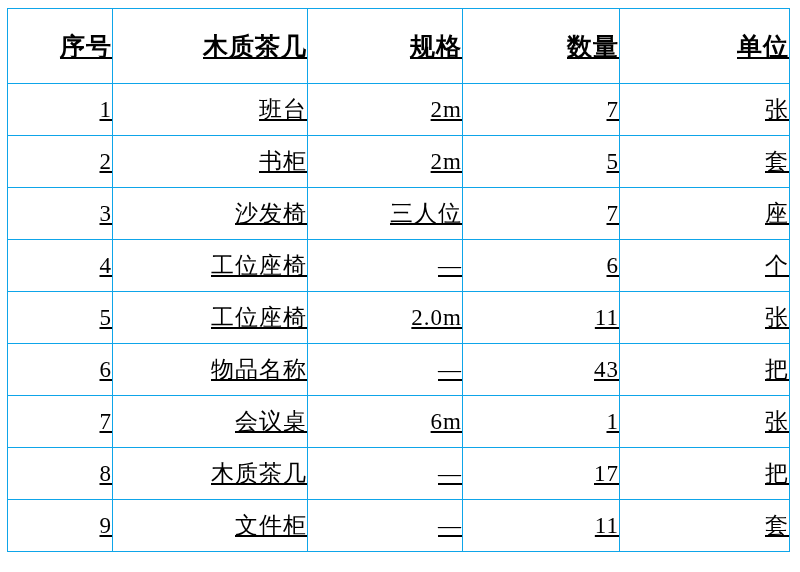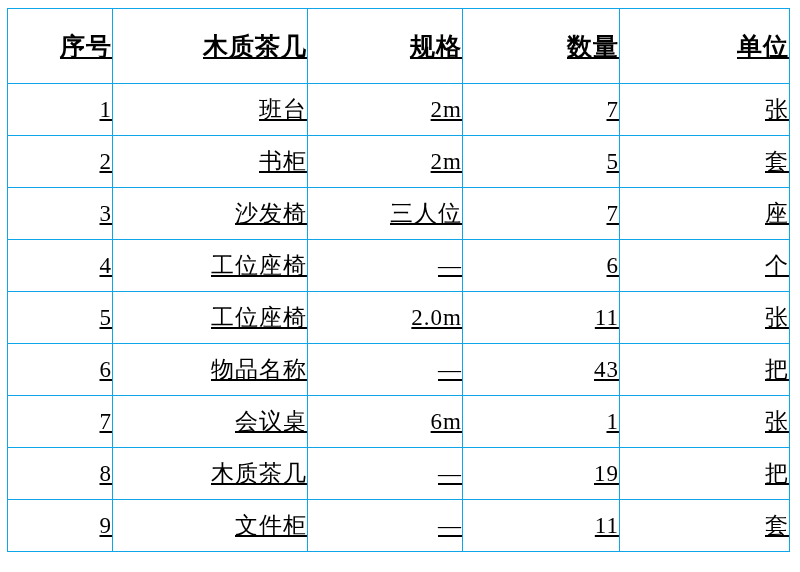--- a/index.html
+++ b/index.html
@@ -130,21 +130,21 @@
         <td class="num">7</td>
         <td class="name">会议桌</td>
         <td class="spec">6m</td>
         <td class="qty">1</td>
         <td class="unit">张</td>
       </tr>
       <tr>
         <td class="num">8</td>
         <td class="name">木质茶几</td>
         <td class="spec dash">—</td>
-        <td class="qty">19</td>
+        <td class="qty">17</td>
         <td class="unit">把</td>
       </tr>
       <tr>
         <td class="num">9</td>
         <td class="name">文件柜</td>
         <td class="spec dash">—</td>
         <td class="qty">11</td>
         <td class="unit">套</td>
       </tr>
     </tbody>

